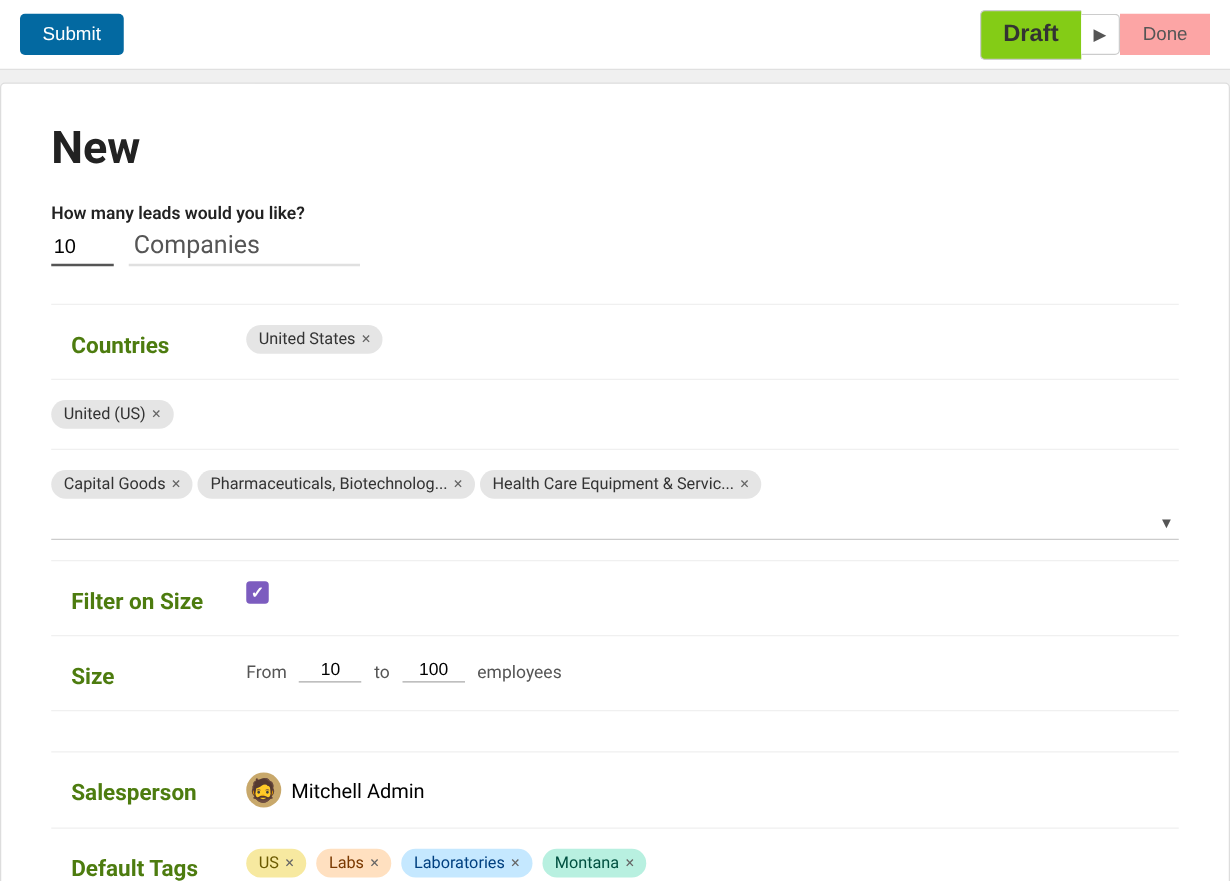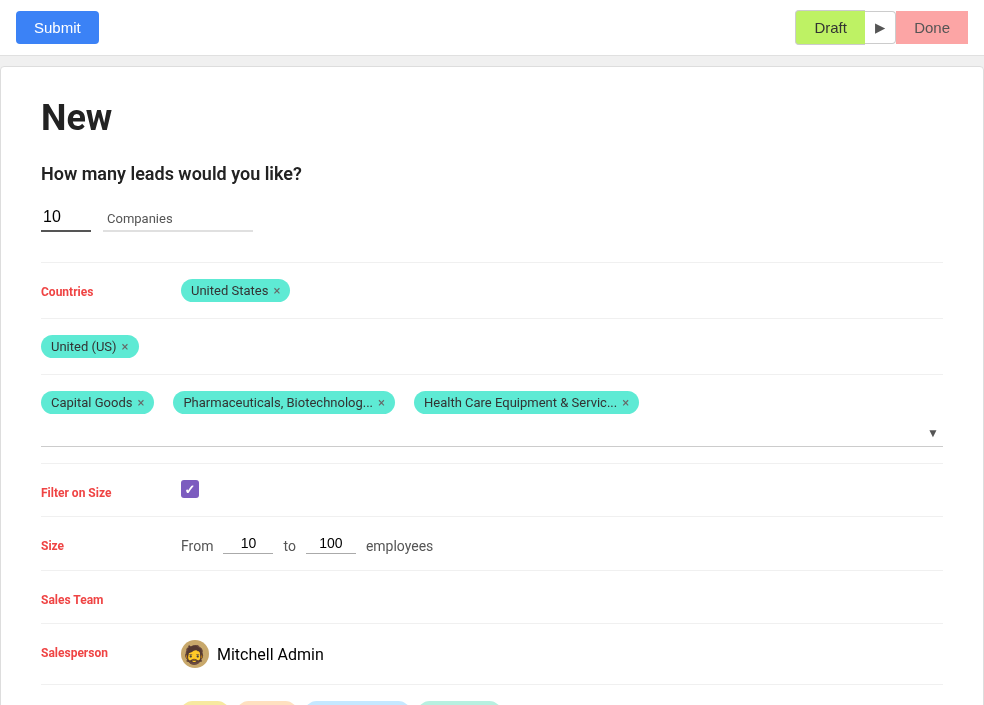--- a/index.html
+++ b/index.html
@@ -20,44 +20,45 @@
       background: #fff;
       display: flex;
       align-items: center;
       justify-content: space-between;
       padding: 0 16px;
       border-bottom: 1px solid #e0e0e0;
       position: relative;
     }
 
     .submit-btn {
-      background: #3b82f6;
+      background: #0369a1;
       color: #fff;
       border: none;
       border-radius: 4px;
       padding: 8px 18px;
       font-size: 15px;
       font-weight: 500;
       cursor: pointer;
     }
 
     .status-group {
       display: flex;
       align-items: center;
     }
 
     .draft-btn {
-      background: #bef264;
+      background: #84cc16;
       border: 1px solid #ccc;
       border-right: none;
       border-radius: 4px 0 0 4px;
       padding: 8px 18px;
-      font-size: 15px;
+      font-size: 19px;
       cursor: pointer;
       color: #333;
+      font-weight: bold;
     }
 
     .arrow-btn {
       background: #fff;
       border: 1px solid #ccc;
       border-left: none;
       border-radius: 0 4px 4px 0;
       padding: 8px 10px;
       cursor: pointer;
       display: flex;
@@ -85,89 +86,89 @@
     }
 
     .page-title {
       font-size: 36px;
       font-weight: 700;
       color: #222;
       margin-bottom: 24px;
     }
 
     .section-question {
-      font-size: 18px;
+      font-size: 14px;
       font-weight: 600;
       color: #222;
-      margin-bottom: 20px;
     }
 
     .leads-row {
       display: flex;
       align-items: flex-end;
       margin-bottom: 30px;
       gap: 12px;
     }
 
     .leads-number-input {
       width: 50px;
       border: none;
       border-bottom: 2px solid #555;
       font-size: 16px;
       padding: 4px 2px;
       outline: none;
       text-align: left;
     }
 
     .leads-type {
-      font-size: 13px;
+      font-size: 20px;
       color: #555;
       border-bottom: 2px solid #e0e0e0;
       padding: 4px 80px 4px 4px;
     }
 
     
     .form-section {
       display: flex;
       flex-direction: column;
       gap: 0;
     }
 
     .form-row {
       display: flex;
       align-items: flex-start;
       padding: 16px 0;
       border-top: 1px solid #f0f0f0;
     }
 
     .form-label {
-      font-size: 12px;
+      font-size: 18px;
       font-weight: 700;
-      color: #ef4444;
+      color: #4d7c0f;
       min-width: 140px;
       padding-top: 6px;
+      margin-left: 16px;
     }
 
     .form-value {
       display: flex;
       flex-wrap: wrap;
       align-items: center;
       gap: 8px;
       flex: 1;
     }
 
     
     .tag {
       display: inline-flex;
       align-items: center;
       gap: 5px;
       padding: 4px 10px;
       border-radius: 12px;
       font-size: 13px;
-      background: #5eead4;
+      background: #e5e5e5;
       color: #333;
     }
 
     .tag .remove {
       cursor: pointer;
       font-size: 13px;
       color: #666;
       line-height: 1;
     }
 
@@ -175,21 +176,21 @@
     .industries-container {
       display: flex;
       flex-direction: column;
       flex: 1;
       gap: 6px;
     }
 
     .industries-tags {
       display: flex;
       flex-wrap: wrap;
-      gap: 19px;
+      gap: 4px;
       align-items: center;
     }
 
     .industry-dropdown-bar {
       border: none;
       border-bottom: 1px solid #ccc;
       width: 100%;
       padding: 6px 4px;
       display: flex;
       align-items: center;
@@ -359,21 +360,20 @@
           <span>From</span>
           <input class="size-number-input" type="text" value="10" style="">
           <span>to</span>
           <input class="size-number-input" type="text" value="100" style="">
           <span>employees</span>
         </div>
       </div>
     </div>
 
     <div class="form-row">
-      <div class="form-label">Sales Team</div>
     </div>
 
     <div class="form-row">
       <div class="form-label">Salesperson</div>
       <div class="form-value">
         <div class="salesperson-row">
           <div class="salesperson-avatar">
             <span>🧔</span>
           </div>
           <span>Mitchell Admin</span>

